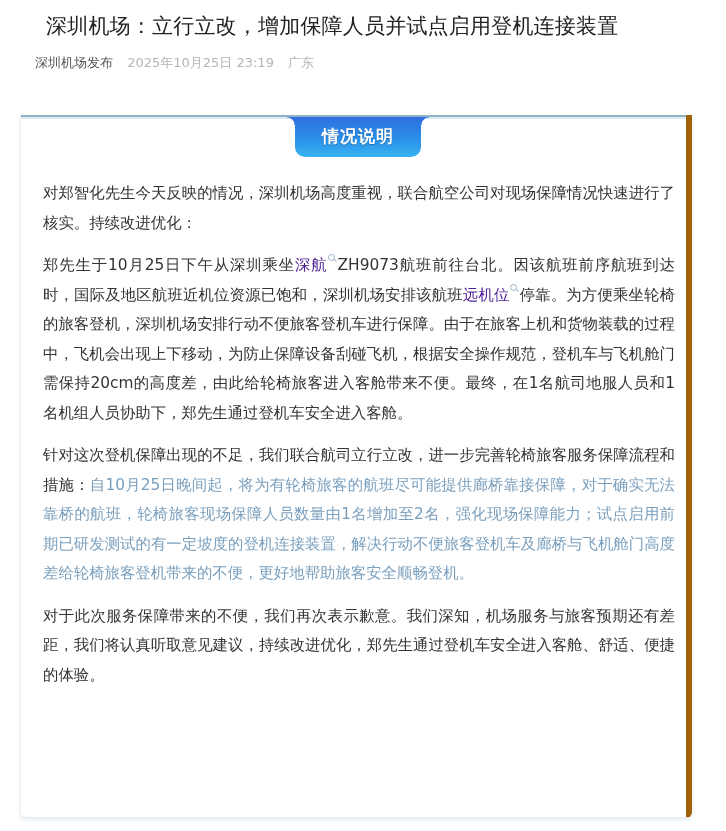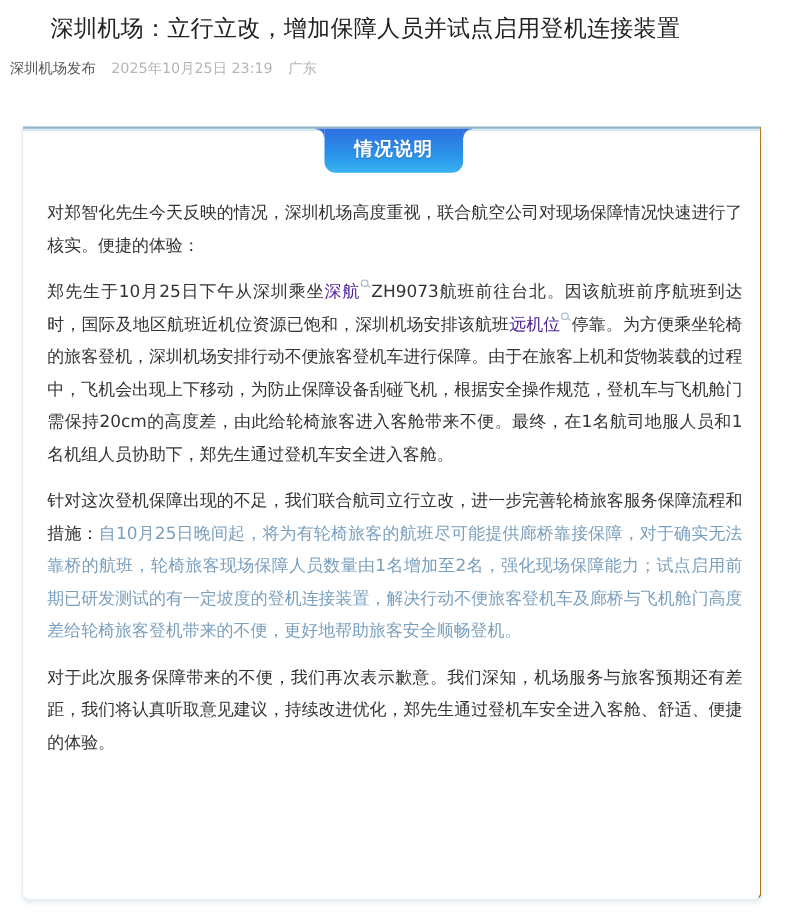--- a/index.html
+++ b/index.html
@@ -21,39 +21,39 @@
     top: 12px;
     font-size: 21px;
     line-height: 28px;
     color: #222222;
     letter-spacing: 0.2px;
     white-space: nowrap;
     margin-left: 27px;
   }
   .meta {
     position: absolute;
-    left: 9px;
+    left: 35px;
     top: 54px;
     font-size: 13px;
     line-height: 18px;
     white-space: nowrap;
   }
   .meta .source { color: #555555; margin-right: 10px; }
   .meta .time { color: #b5b5b5; margin-right: 10px; }
   .meta .loc { color: #b5b5b5; }
 
   .card {
     position: absolute;
     left: 20px;
     top: 115px;
     width: 672px;
     height: 703px;
     background: #ffffff;
     border-left: 1px solid #e8eef3;
-    border-right: 1px solid #a16207;
+    border-right: 6px solid #a16207;
     border-bottom: 1px solid #e4ebf1;
     border-radius: 0 0 6px 6px;
     box-shadow: 0 2px 4px rgba(180, 200, 215, 0.35);
     box-sizing: border-box;
   }
   .card-topline {
     position: absolute;
     left: 0;
     right: 0;
     top: 0;
@@ -162,21 +162,21 @@
   <span class="source">深圳机场发布</span>
   <span class="time">2025年10月25日 23:19</span>
   <span class="loc">广东</span>
 </div>
 
 <div class="card">
   <div class="card-topline"></div>
   <div class="badge">情况说明</div>
 
   <div class="body">
-    <p class="para">对郑智化先生今天反映的情况，深圳机场高度重视，联合航空公司对现场保障情况快速进行了核实。便捷的体验：</p>
+    <p class="para">对郑智化先生今天反映的情况，深圳机场高度重视，联合航空公司对现场保障情况快速进行了核实。持续改进优化：</p>
 
     <p class="para"><span>郑先生于10月25日下午从深圳乘坐</span><span class="link">深航</span><span class="search-sup"></span><span>ZH9073航班前往台北。因该航班前序航班到达时，国际及地区航班近机位资源已饱和，深圳机场安排该航班</span><span class="link">远机位</span><span class="search-sup"></span><span>停靠。为方便乘坐轮椅的旅客登机，深圳机场安排行动不便旅客登机车进行保障。由于在旅客上机和货物装载的过程中，飞机会出现上下移动，为防止保障设备刮碰飞机，根据安全操作规范，登机车与飞机舱门需保持20cm的高度差，由此给轮椅旅客进入客舱带来不便。最终，在1名航司地服人员和1名机组人员协助下，郑先生通过登机车安全进入客舱。</span></p>
 
     <p class="para"><span>针对这次登机保障出现的不足，我们联合航司立行立改，进一步完善轮椅旅客服务保障流程和措施：</span><span class="highlight">自10月25日晚间起，将为有轮椅旅客的航班尽可能提供廊桥靠接保障，对于确实无法靠桥的航班，轮椅旅客现场保障人员数量由1名增加至2名，强化现场保障能力；试点启用前期已研发测试的有一定坡度的登机连接装置，解决行动不便旅客登机车及廊桥与飞机舱门高度差给轮椅旅客登机带来的不便，更好地帮助旅客安全顺畅登机。</span></p>
 
     <p class="para">对于此次服务保障带来的不便，我们再次表示歉意。我们深知，机场服务与旅客预期还有差距，我们将认真听取意见建议，持续改进优化，郑先生通过登机车安全进入客舱、舒适、便捷的体验。</p>
   </div>
 </div>
 
 <div class="watermark">头条 @啾啾酱酱酱</div>

